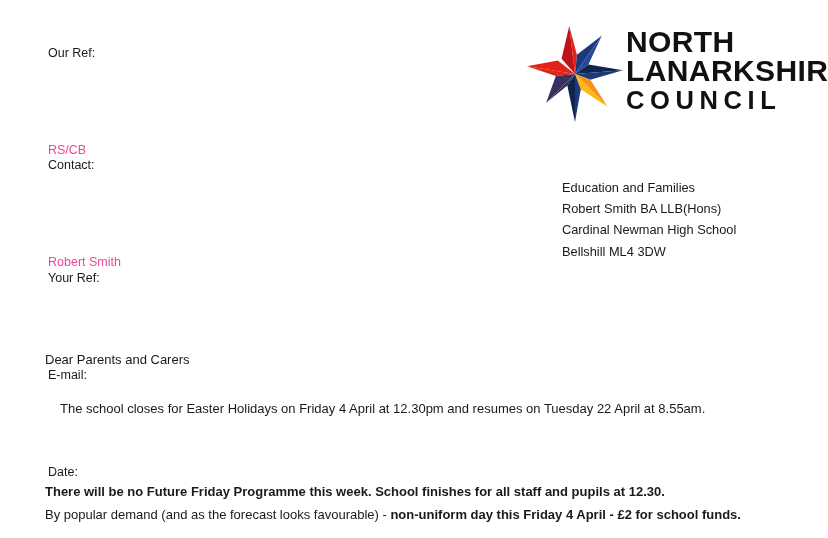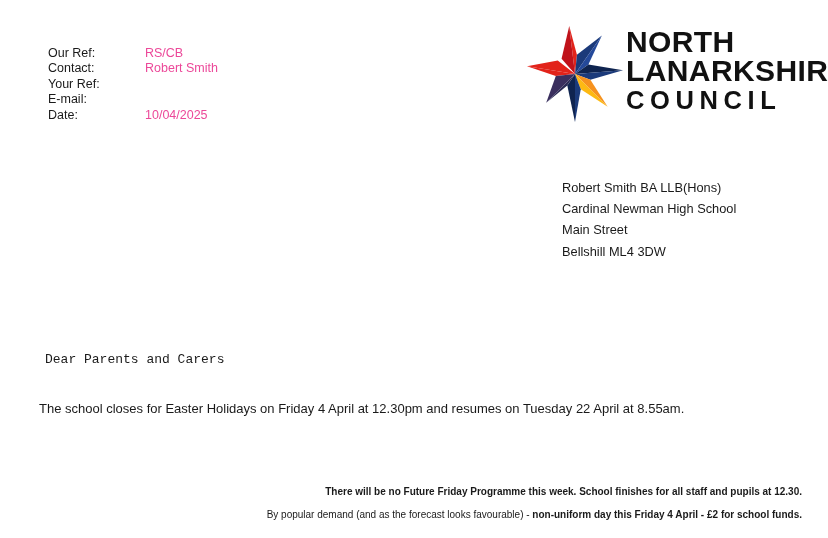--- a/index.html
+++ b/index.html
@@ -26,20 +26,21 @@
   .ref-block {
     position: absolute;
     left: 48px;
     top: 46px;
     font-size: 12.5px;
     line-height: 15.4px;
   }
   .ref-row {
     display: flex;
     white-space: nowrap;
+    flex-direction: column;
   }
   .ref-label {
     width: 97px;
     flex: 0 0 97px;
     color: #1a1a1a;
   }
   .ref-value {
     color: #ec4899;
   }
   .ref-value.link {
@@ -91,41 +92,39 @@
     color: #1a1a1a;
   }
 
   
   .salutation {
     position: absolute;
     left: 45px;
     top: 352px;
     font-size: 13px;
     color: #1a1a1a;
-    font-family: Liberation Mono, monospace;
   }
   .para1 {
     position: absolute;
-    left: 39px;
+    left: 60px;
     top: 396px;
     width: 757px;
     font-size: 13px;
     line-height: 26px;
     text-align: justify;
     color: #1a1a1a;
   }
   .para2 {
     position: absolute;
     left: 45px;
     top: 481px;
     width: 757px;
-    font-size: 10px;
+    font-size: 13px;
     line-height: 22.5px;
     color: #1a1a1a;
-    text-align: right;
   }
   .para2 b {
     font-weight: bold;
   }
 </style>
 </head>
 <body>
 
 <div class="page">
 
@@ -176,23 +175,23 @@
       <polygon points="50,50 20,80 30,52" fill="#3a2f5e"></polygon>
     </svg>
     <div class="logo-text">
       <div class="logo-line1">NORTH</div>
       <div class="logo-line2">LANARKSHIRE</div>
       <div class="logo-line3">COUNCIL</div>
     </div>
   </div>
 
   <div class="address-block">
+    <div>Education and Families</div>
     <div>Robert Smith BA LLB(Hons)</div>
     <div>Cardinal Newman High School</div>
-    <div>Main Street</div>
     <div>Bellshill ML4 3DW</div>
   </div>
 
   <div class="salutation">Dear Parents and Carers</div>
 
   <div class="para1">The school closes for Easter Holidays on Friday 4 April at 12.30pm and resumes on Tuesday 22 April at 8.55am.</div>
 
   <div class="para2">
     <b>There will be no Future Friday Programme this week.  School finishes for all staff and pupils at 12.30.</b><br>
     <span>By popular demand (and as the forecast looks favourable) - </span><b>non-uniform day this Friday 4 April - £2 for school funds.</b>

